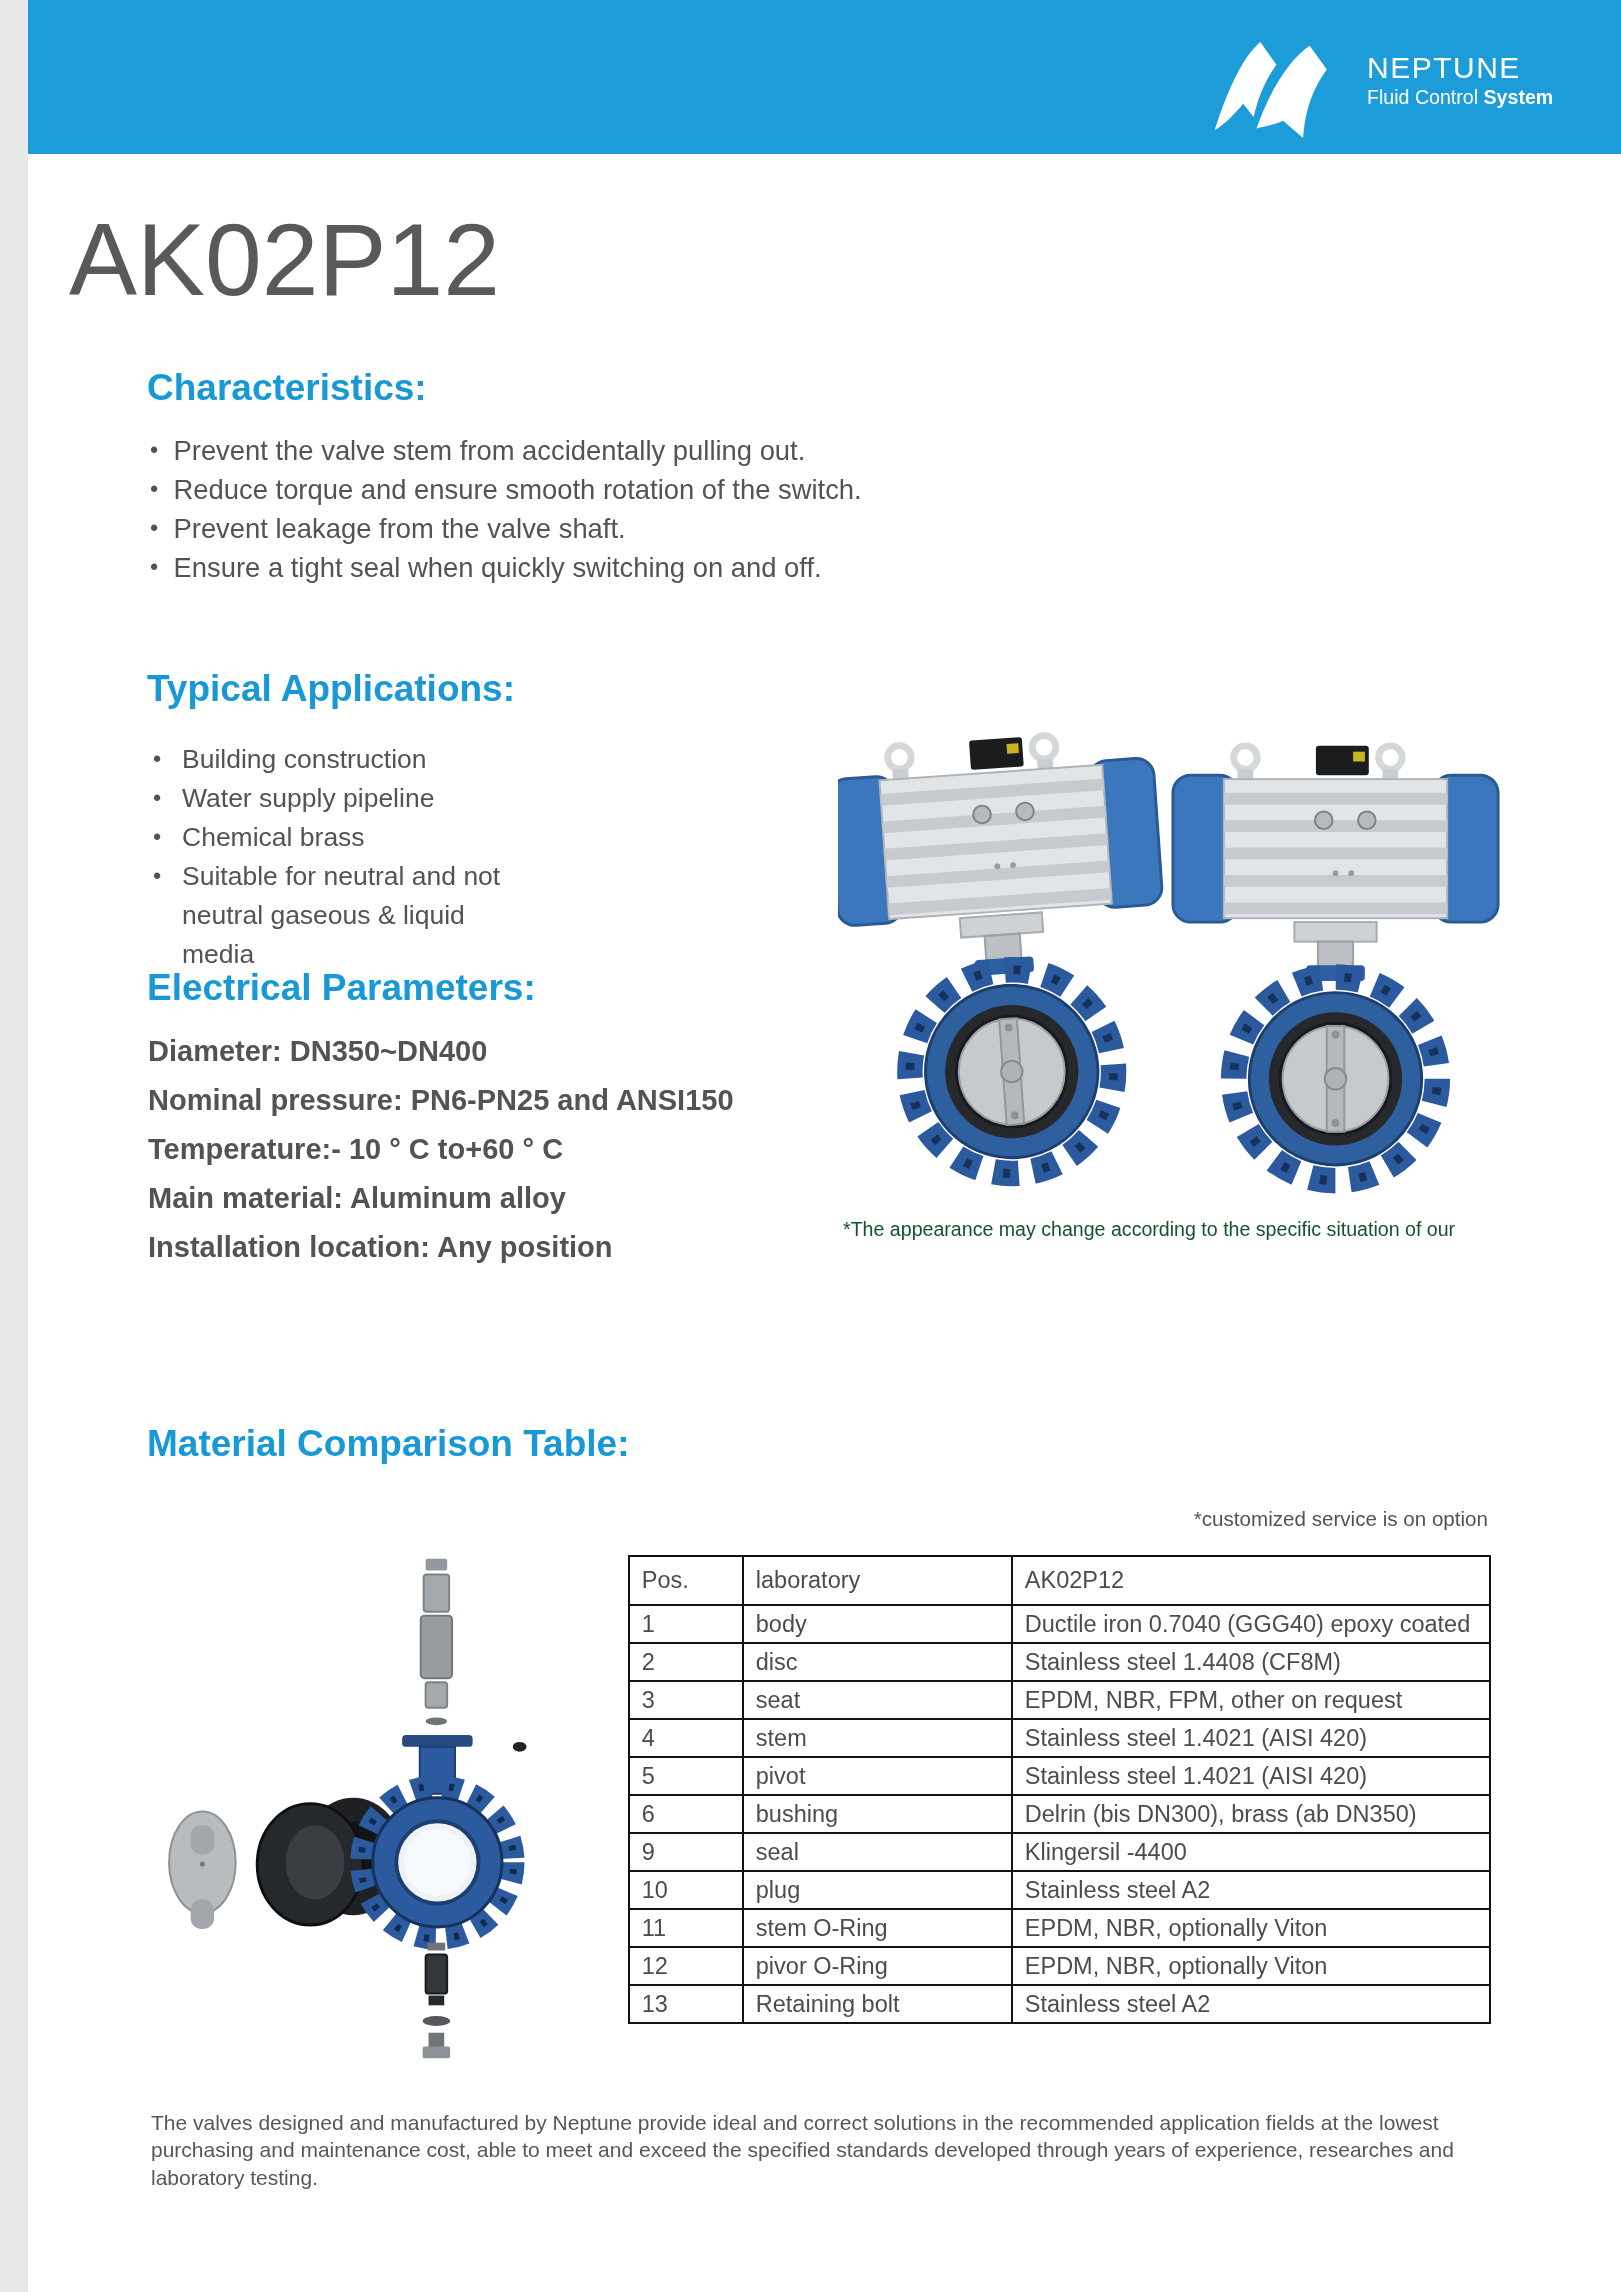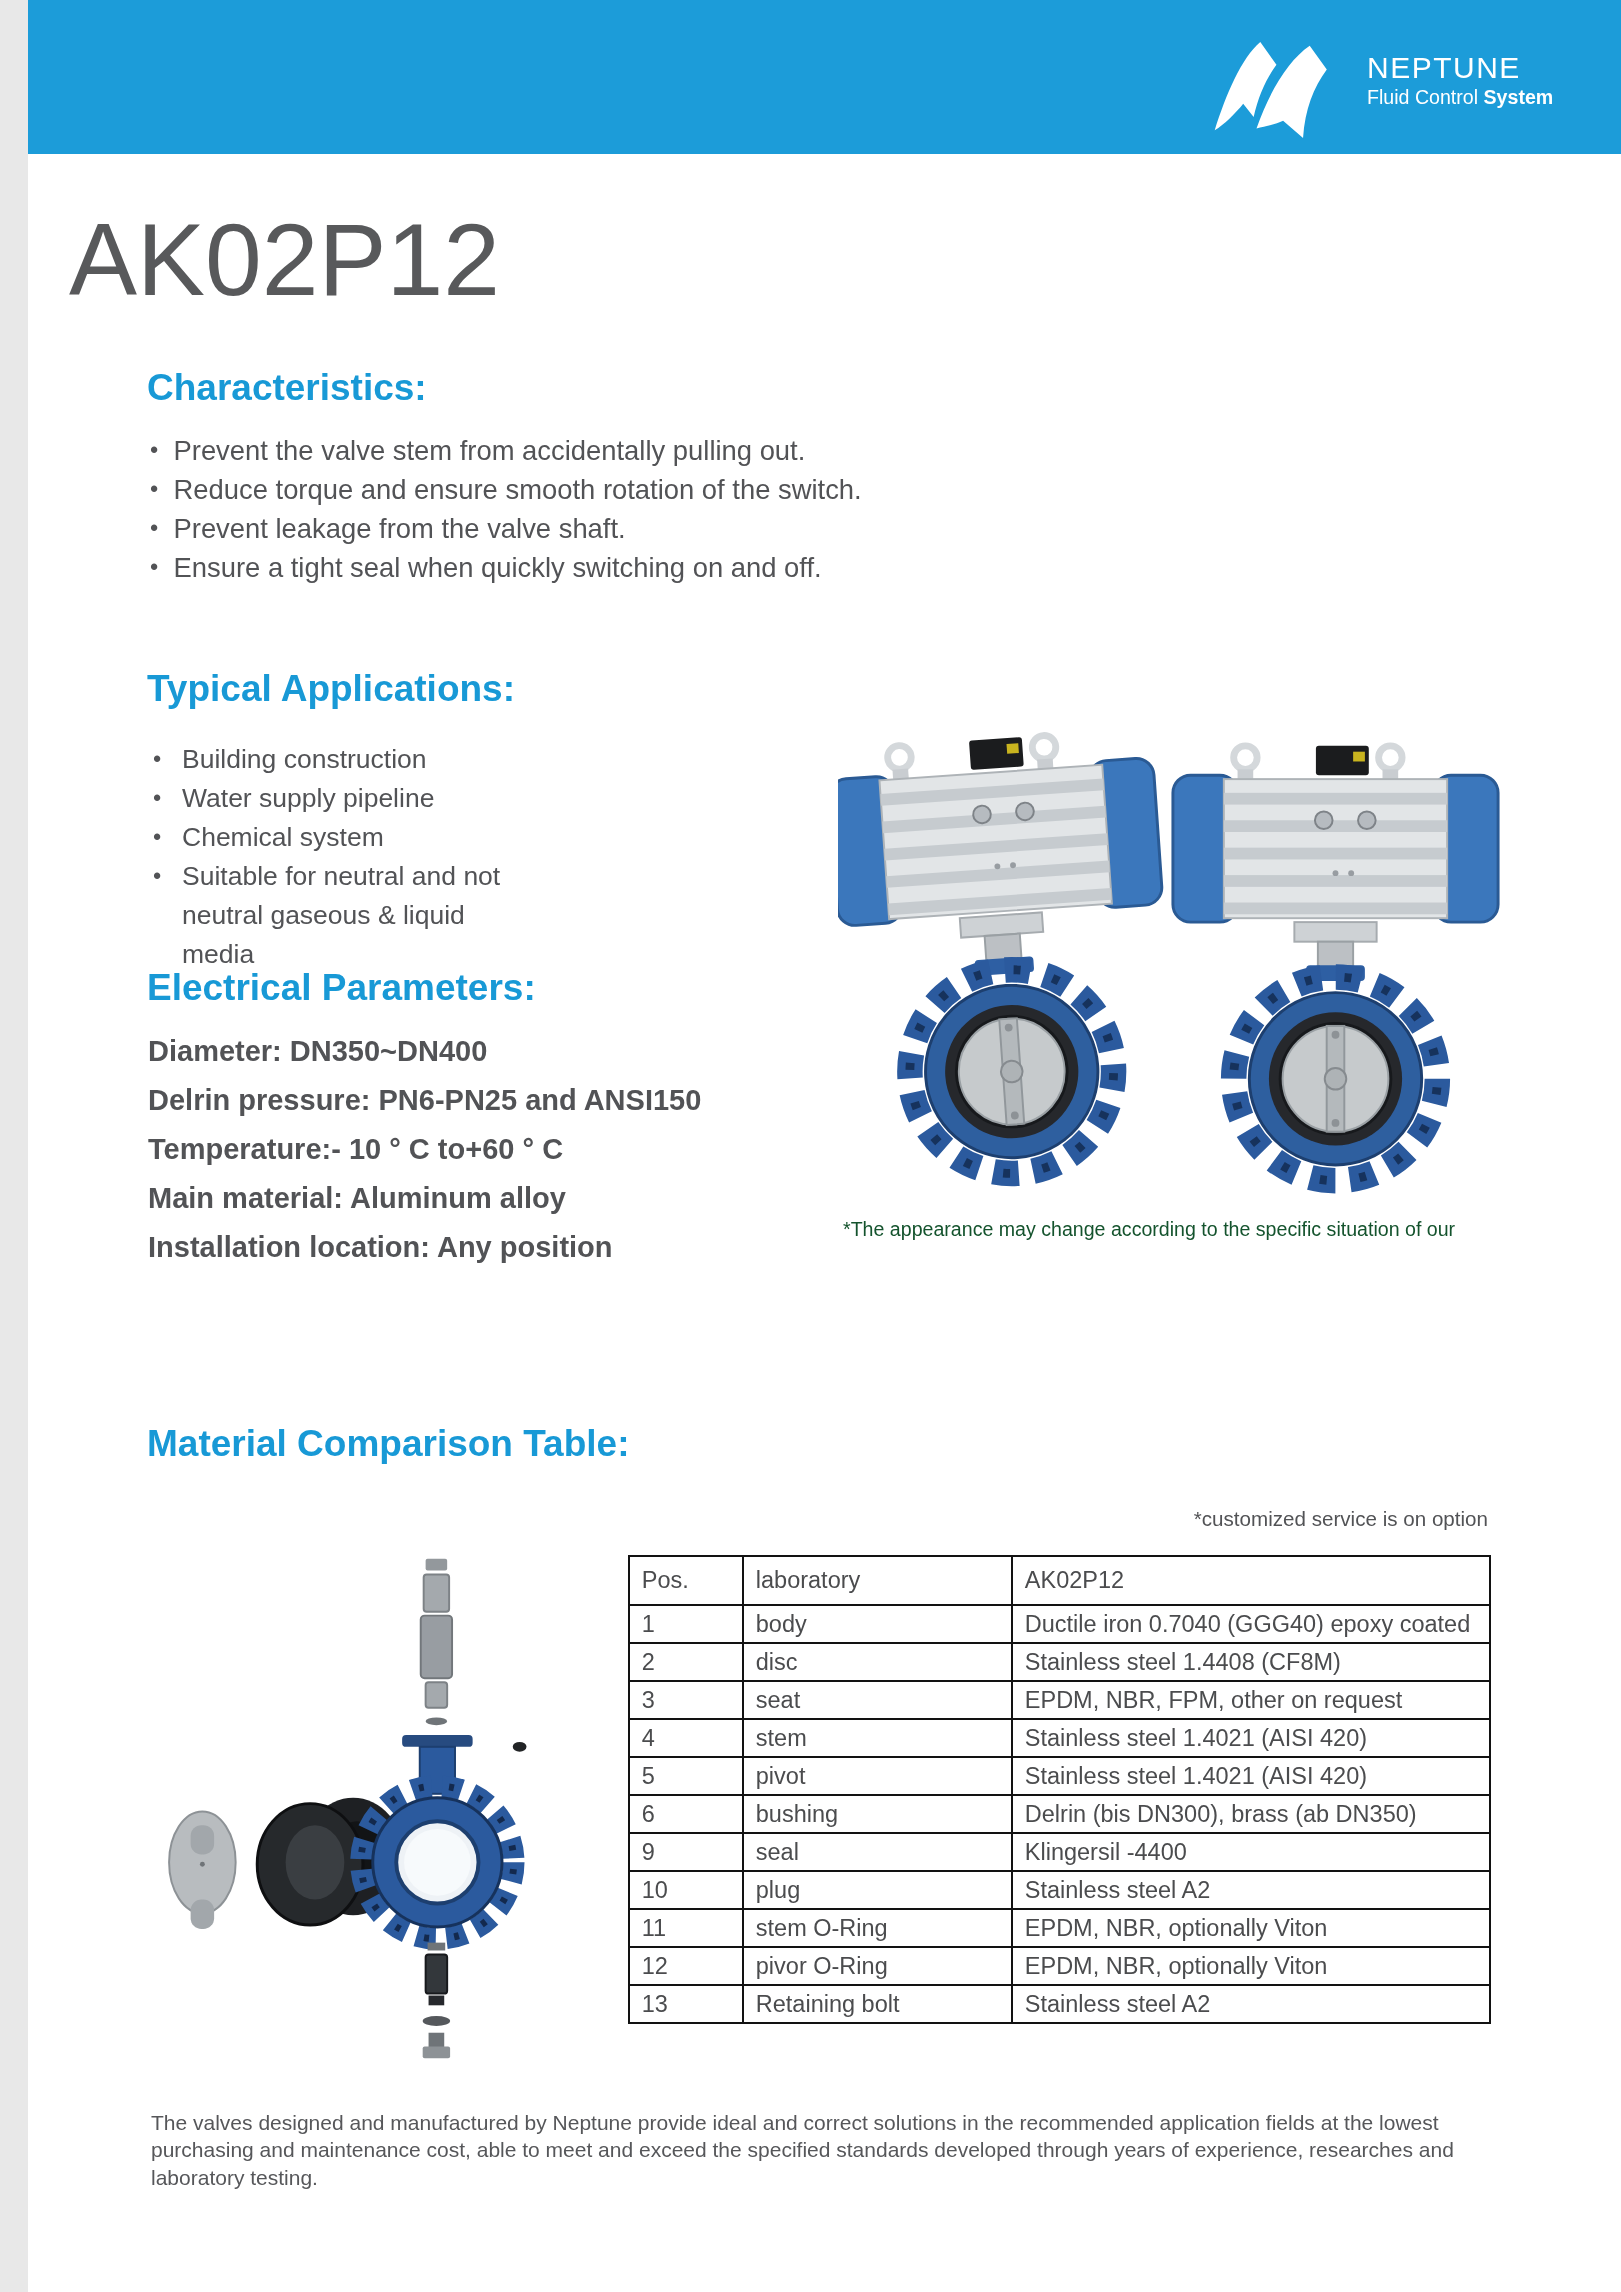--- a/index.html
+++ b/index.html
@@ -95,28 +95,28 @@
       <li>Prevent the valve stem from accidentally pulling out.</li>
       <li>Reduce torque and ensure smooth rotation of the switch.</li>
       <li>Prevent leakage from the valve shaft.</li>
       <li>Ensure a tight seal when quickly switching on and off.</li>
     </ul>
 
   <h2 class="sec-h" id="h-apps">Typical Applications:</h2>
   <ul class="bullets" id="apps-list">
       <li>Building construction</li>
       <li>Water supply pipeline</li>
-      <li>Chemical system</li>
+      <li>Chemical brass</li>
       <li>Suitable for neutral and not neutral gaseous &amp; liquid media</li>
     </ul>
 
   <h2 class="sec-h" id="h-elec">Electrical Parameters:</h2>
   <div id="elec-lines">
       <div class="param-line">Diameter: DN350~DN400</div>
-      <div class="param-line">Delrin pressure: PN6-PN25 and ANSI150</div>
+      <div class="param-line">Nominal pressure: PN6-PN25 and ANSI150</div>
       <div class="param-line">Temperature:- 10 ° C to+60 ° C</div>
       <div class="param-line">Main material: Aluminum alloy</div>
       <div class="param-line">Installation location: Any position</div>
     </div>
 
   <svg class="valve-svg" style="left:810px;top:723px;" width="333" height="490" viewBox="0 0 340 500" aria-hidden="true">
     <defs>
       <g id="valve-sym">
         <circle cx="78" cy="28" r="12" fill="none" stroke="#d4d8db" stroke-width="7"></circle>
         <rect x="70" y="40" width="16" height="14" fill="#c9cdd1"></rect>

